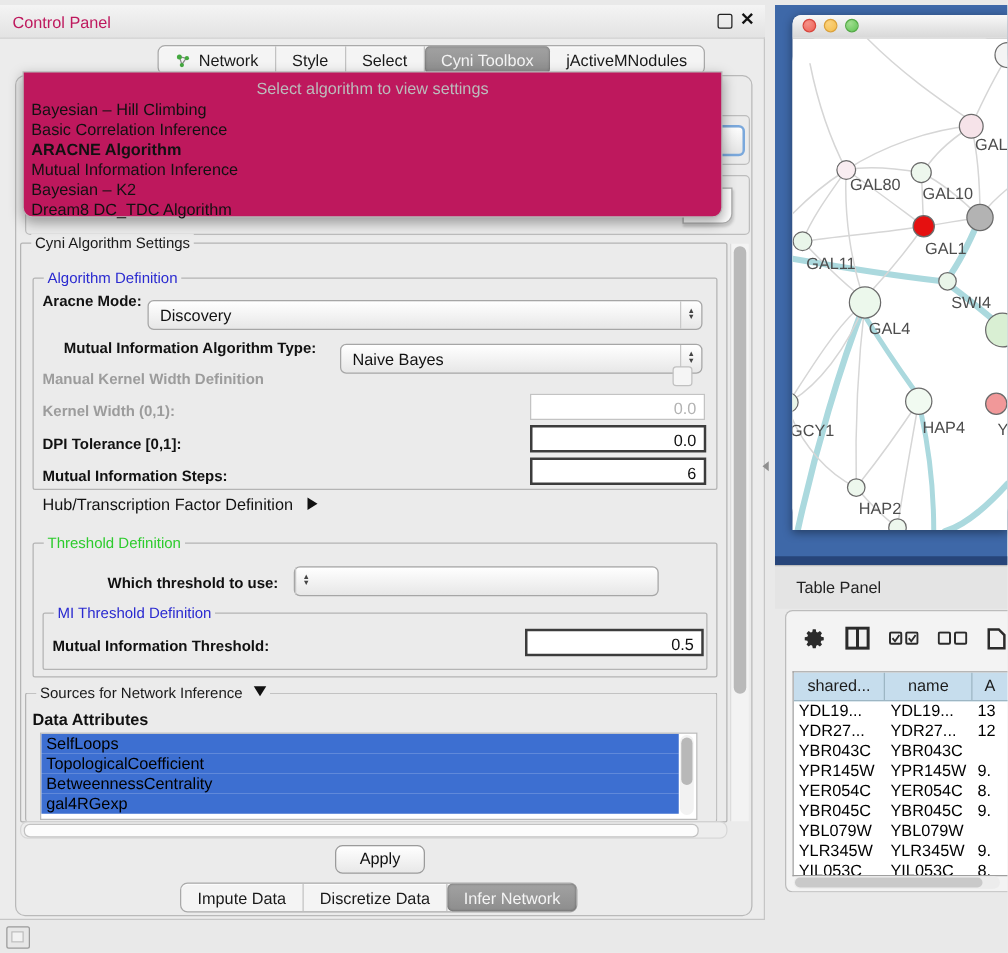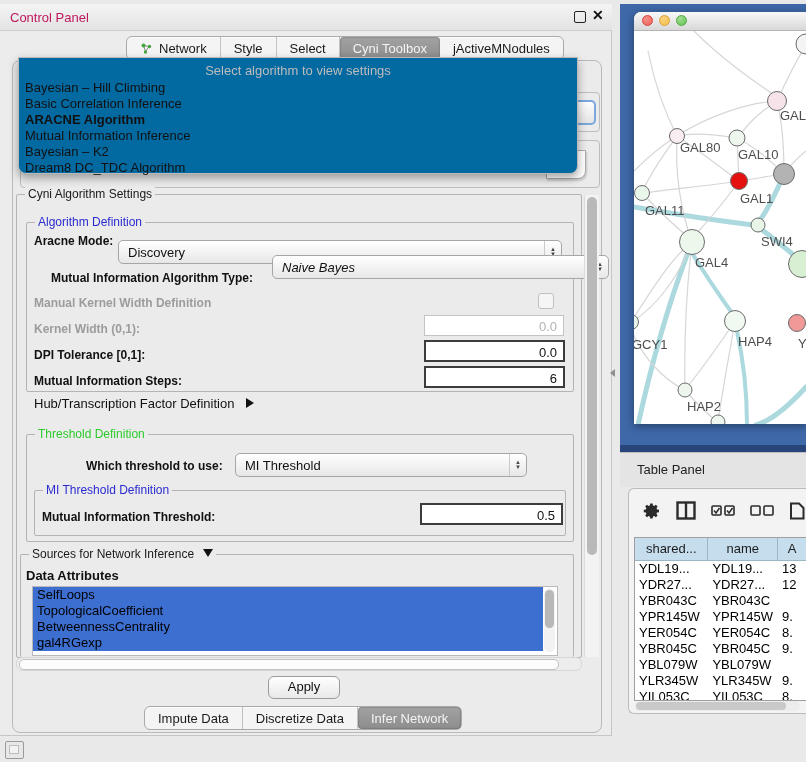--- a/index.html
+++ b/index.html
@@ -34,21 +34,21 @@
       border-radius:8px;background:#ebebeb;}
 
   
   .frag-group{border:1px solid #bdbdbd;border-radius:4px;background:#ebebeb;}
   #frag-combo{left:572px;top:100px;width:20px;height:21px;border:2px solid #7aa8dc;
       border-radius:5px;background:linear-gradient(#fdfdfd,#e4e4e4);}
   #frag-field{left:546px;top:150px;width:38px;height:27px;background:#fff;border:1px solid #ababab;
       border-radius:0 0 8px 0;box-shadow:1px 2px 2px rgba(0,0,0,.15);}
 
   
-  #algo-popup{left:18px;top:57px;width:560px;height:117px;background:#0369a1;
+  #algo-popup{left:18px;top:57px;width:560px;height:117px;background:#be185d;
       border:1px solid #b9b9b9;border-radius:0 0 8px 8px;box-shadow:0 4px 10px rgba(0,0,0,.35);
       z-index:40;padding-top:4px;box-sizing:border-box;}
   #algo-placeholder{text-align:center;font-size:13px;color:#bcbcbc;height:18px;line-height:18px;}
   .dd-item{font-size:13px;color:#111;height:16px;line-height:16px;padding-left:6px;}
   .dd-item.bold{font-weight:bold;}
 
   
   .group{border:1px solid #b4b4b4;border-radius:2px;}
   .group-title{position:absolute;top:-8px;left:8px;background:#ebebeb;padding:0 3px;
       font-size:12px;color:#1a1a1a;white-space:nowrap;}
@@ -196,21 +196,21 @@
     <span class="group-title gt-blue">Algorithm Definition</span>
   </div>
 
   <div class="abs lbl" style="left:34px;top:234px;">Aracne Mode:</div>
   <div class="abs combo" style="left:118px;top:240px;width:444px;gap:40px;">
     <span class="cval">Discovery</span>
     <span class="steppers">▲<br>▼</span>
   </div>
 
   <div class="abs lbl" style="left:51px;top:271px;">Mutual Information Algorithm Type:</div>
-  <div class="abs combo" style="left:272px;top:255px;width:337px;font-style:italic;">
+  <div class="abs combo" style="left:272px;top:275px;width:290px;">
     <span class="cval">Naive Bayes</span>
     <span class="steppers">▲<br>▼</span>
   </div>
 
   <div class="abs lbl dis" style="left:34px;top:296px;">Manual Kernel Width Definition</div>
   <div class="abs chk" style="left:538px;top:293px;"></div>
 
   <div class="abs lbl dis" style="left:34px;top:322px;">Kernel Width (0,1):</div>
   <div class="abs field dis" style="left:424px;top:315px;width:140px;height:21px;">0.0</div>
 
@@ -223,21 +223,20 @@
   <div class="abs" style="left:34px;top:396px;font-size:13px;color:#111;">
     <span>Hub/Transcription Factor Definition</span>
     <span class="tri-right" style="margin-left:8px;"></span>
   </div>
 
   <div class="abs group" style="left:26px;top:434px;width:546px;height:106px;">
     <span class="group-title gt-green">Threshold Definition</span>
   </div>
   <div class="abs lbl" style="left:86px;top:459px;">Which threshold to use:</div>
   <div class="abs combo" style="left:235px;top:453px;width:292px;">
-    <span class="cval">MI Threshold</span>
     <span class="steppers">▲<br>▼</span>
   </div>
   <div class="abs group" style="left:34px;top:490px;width:530px;height:44px;">
     <span class="group-title gt-blue">MI Threshold Definition</span>
   </div>
   <div class="abs lbl" style="left:42px;top:510px;">Mutual Information Threshold:</div>
   <div class="abs field strong" style="left:420px;top:503px;width:143px;height:22px;">0.5</div>
 
   <div class="abs group" style="left:20px;top:554px;width:552px;height:102px;border-bottom:none;">
     <span class="group-title">

